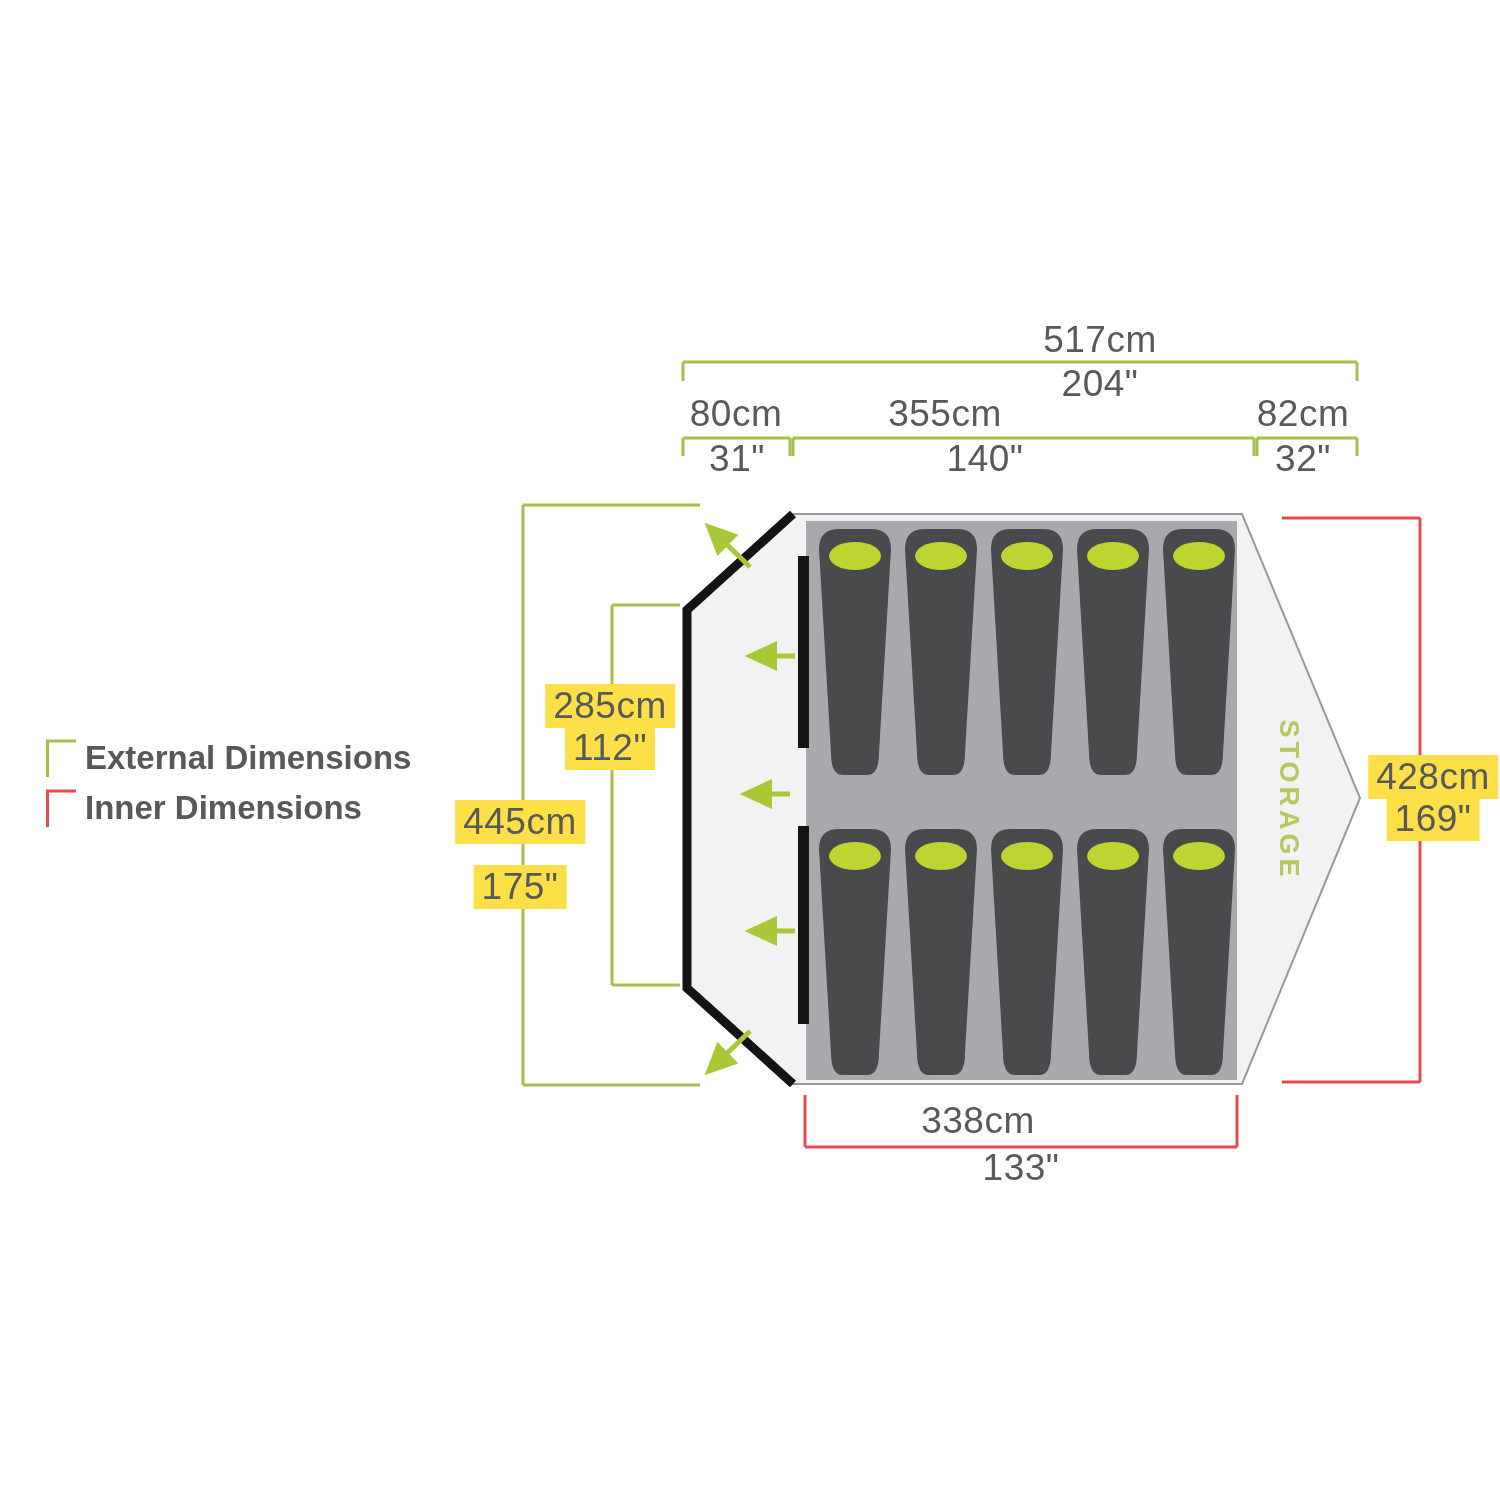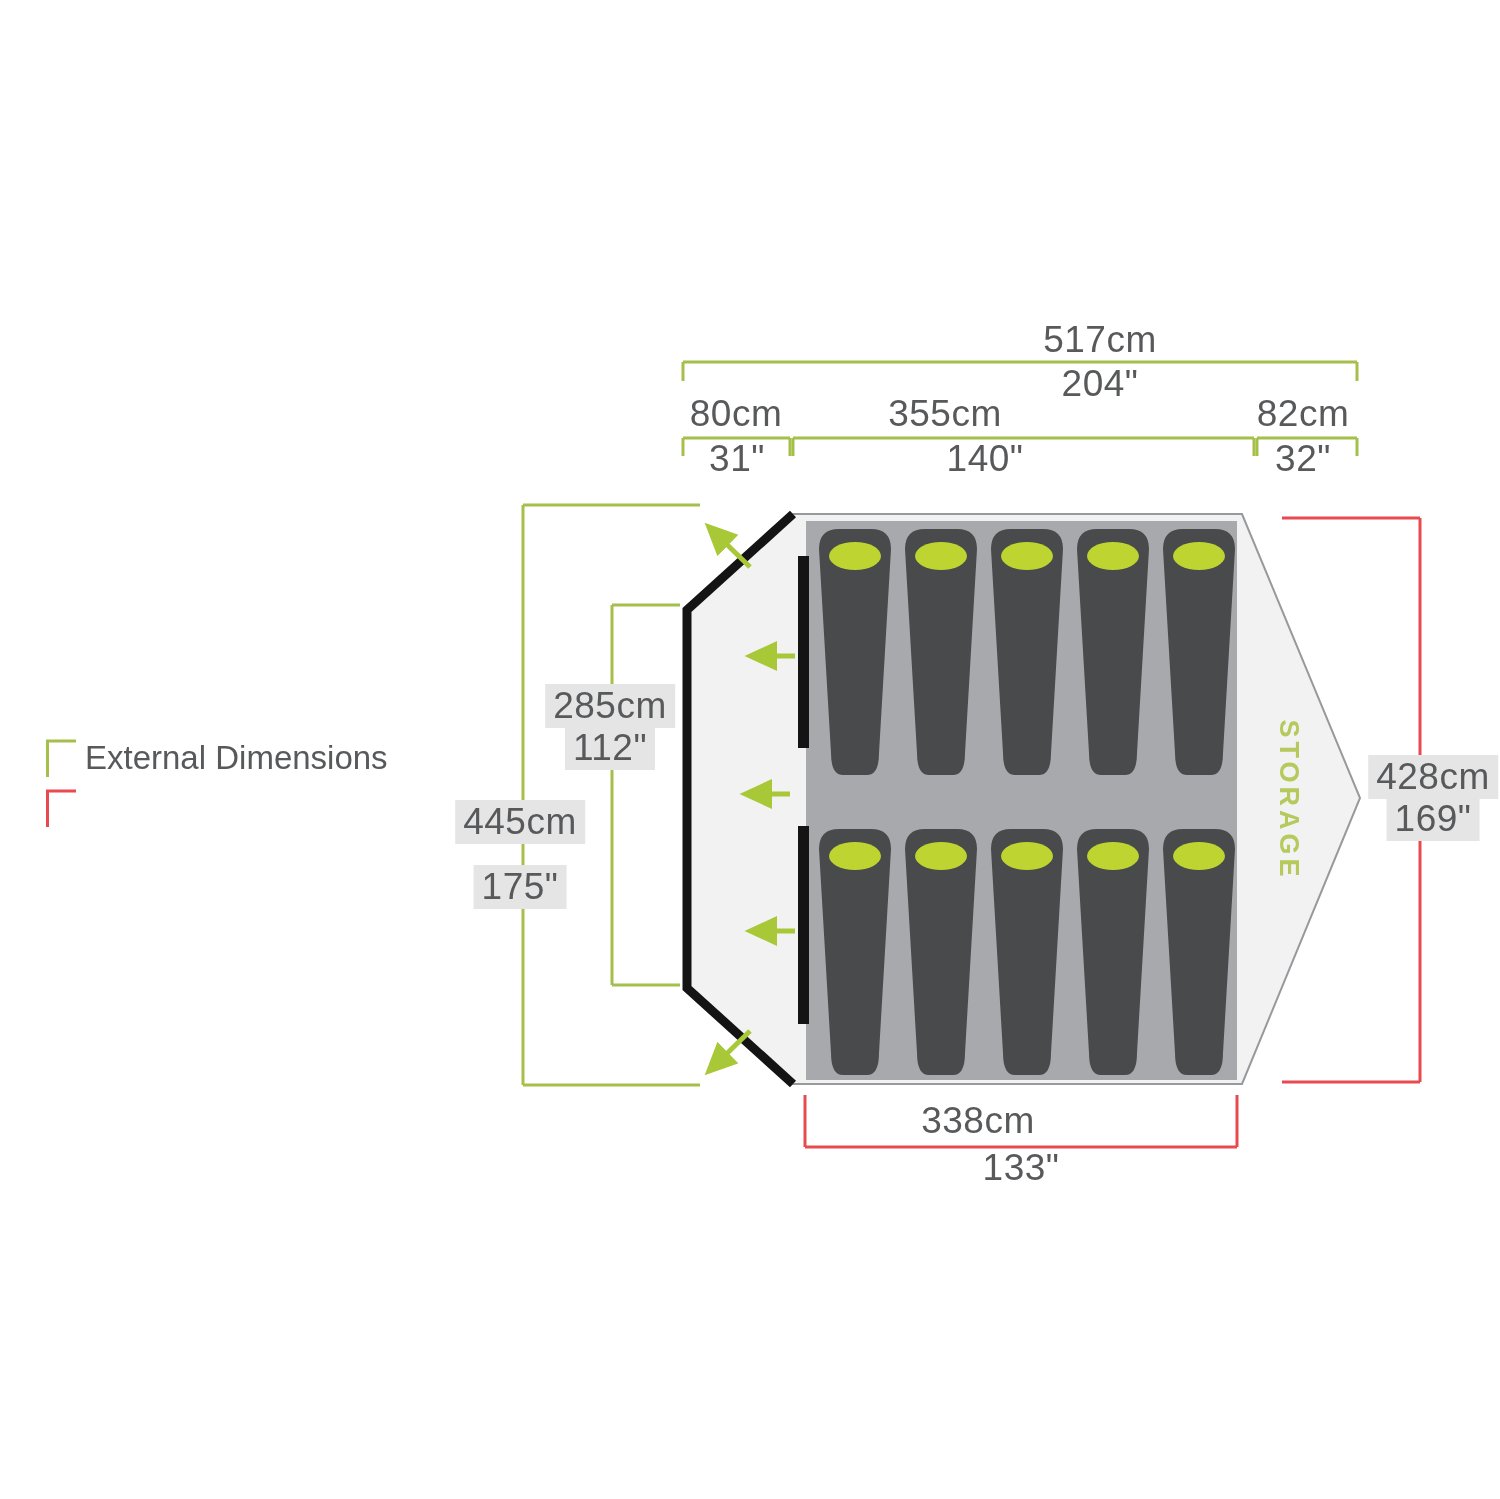--- a/index.html
+++ b/index.html
@@ -3,23 +3,23 @@
 <meta charset="utf-8">
 <style>
   *{margin:0;padding:0;box-sizing:border-box}
   html,body{background:#ffffff}
   .canvas{position:relative;width:1500px;height:1499px;background:#ffffff;
           font-family:"Liberation Sans", sans-serif;overflow:hidden}
   .diagram-svg{position:absolute;left:0;top:0}
 
   .lbl{position:absolute;transform:translate(-50%,-50%);font-weight:normal;
        font-size:37px;color:var(--text-gray,#58595b);white-space:nowrap;letter-spacing:.5px}
-  .lbl.bg{background:#e5e5e5;padding:1px 8px}
+  .lbl.bg{background:#fde047;padding:1px 8px}
 
-  .legend-text{position:absolute;transform:translateY(-50%);font-weight:normal;
+  .legend-text{position:absolute;transform:translateY(-50%);font-weight:bold;
        font-size:33px;color:var(--text-gray,#58595b);white-space:nowrap}
 
   .storage{position:absolute;left:1288px;top:800px;
        transform:translate(-50%,-50%) rotate(90deg);font-weight:bold;
        font-size:27px;letter-spacing:4px;color:var(--storage-green,#b5c95c);white-space:nowrap}
 
   .ext{stroke:var(--external-green,#a5bf4b);stroke-width:3;fill:none}
   .inn{stroke:var(--inner-red,#e84a50);stroke-width:3;fill:none}
   .tent-outline{fill:var(--tent-fill,#f2f2f3);stroke:var(--tent-stroke,#97999c);stroke-width:2}
   .door{stroke:var(--door-black,#141414);stroke-width:9;fill:none}
@@ -94,20 +94,21 @@
       <line class="arrow" x1="795" y1="656" x2="752" y2="656" marker-end="url(#ah)"></line>
       <line class="arrow" x1="790" y1="794" x2="747" y2="794" marker-end="url(#ah)"></line>
       <line class="arrow" x1="795" y1="931" x2="752" y2="931" marker-end="url(#ah)"></line>
     </g>
 
     <path class="ext" d="M46,741 H76 M47.5,741 V777"></path>
     <path class="inn" d="M46,791 H76 M47.5,791 V827"></path>
   </svg>
 
   <div class="legend-text" style="left:85px;top:758px">External Dimensions</div>
+  <div class="legend-text" style="left:85px;top:808px">Inner Dimensions</div>
 
   <div class="lbl" style="left:1100px;top:340px">517cm</div>
   <div class="lbl" style="left:1100px;top:384px">204"</div>
 
   <div class="lbl" style="left:736px;top:414px">80cm</div>
   <div class="lbl" style="left:737px;top:459px">31"</div>
 
   <div class="lbl" style="left:945px;top:414px">355cm</div>
   <div class="lbl" style="left:985px;top:459px">140"</div>
 

